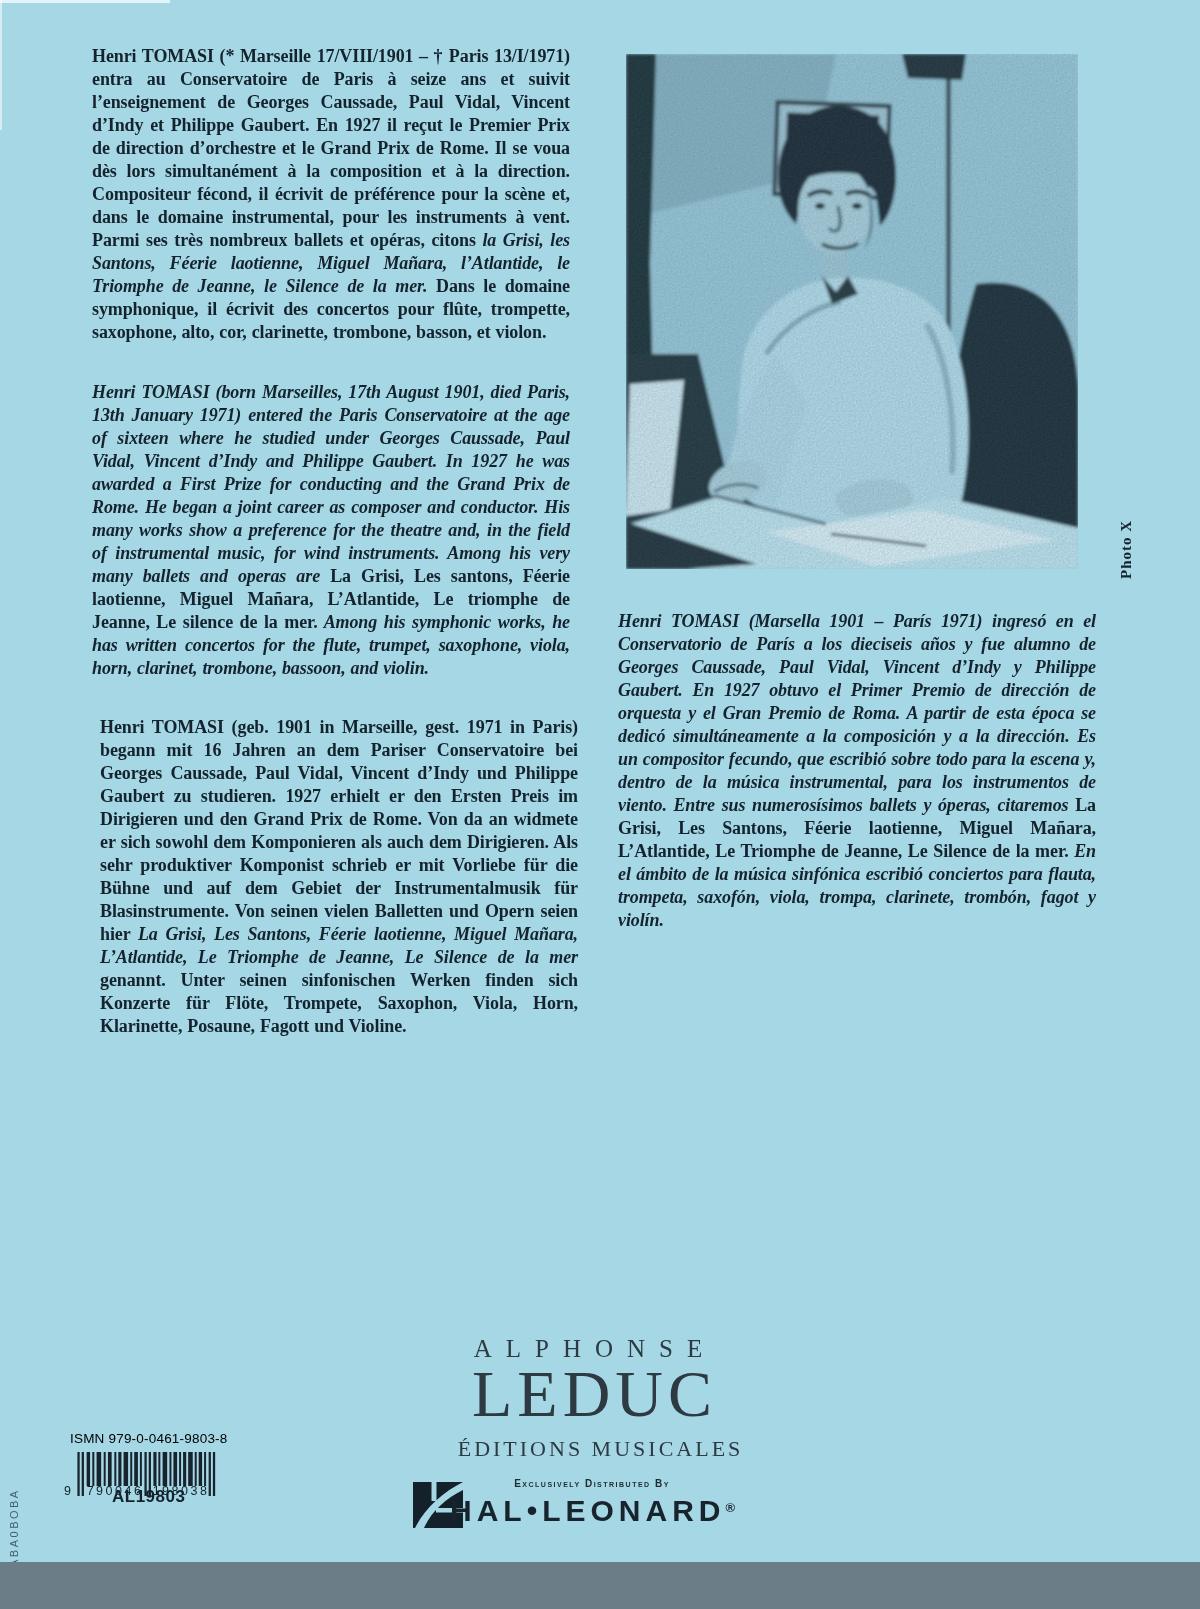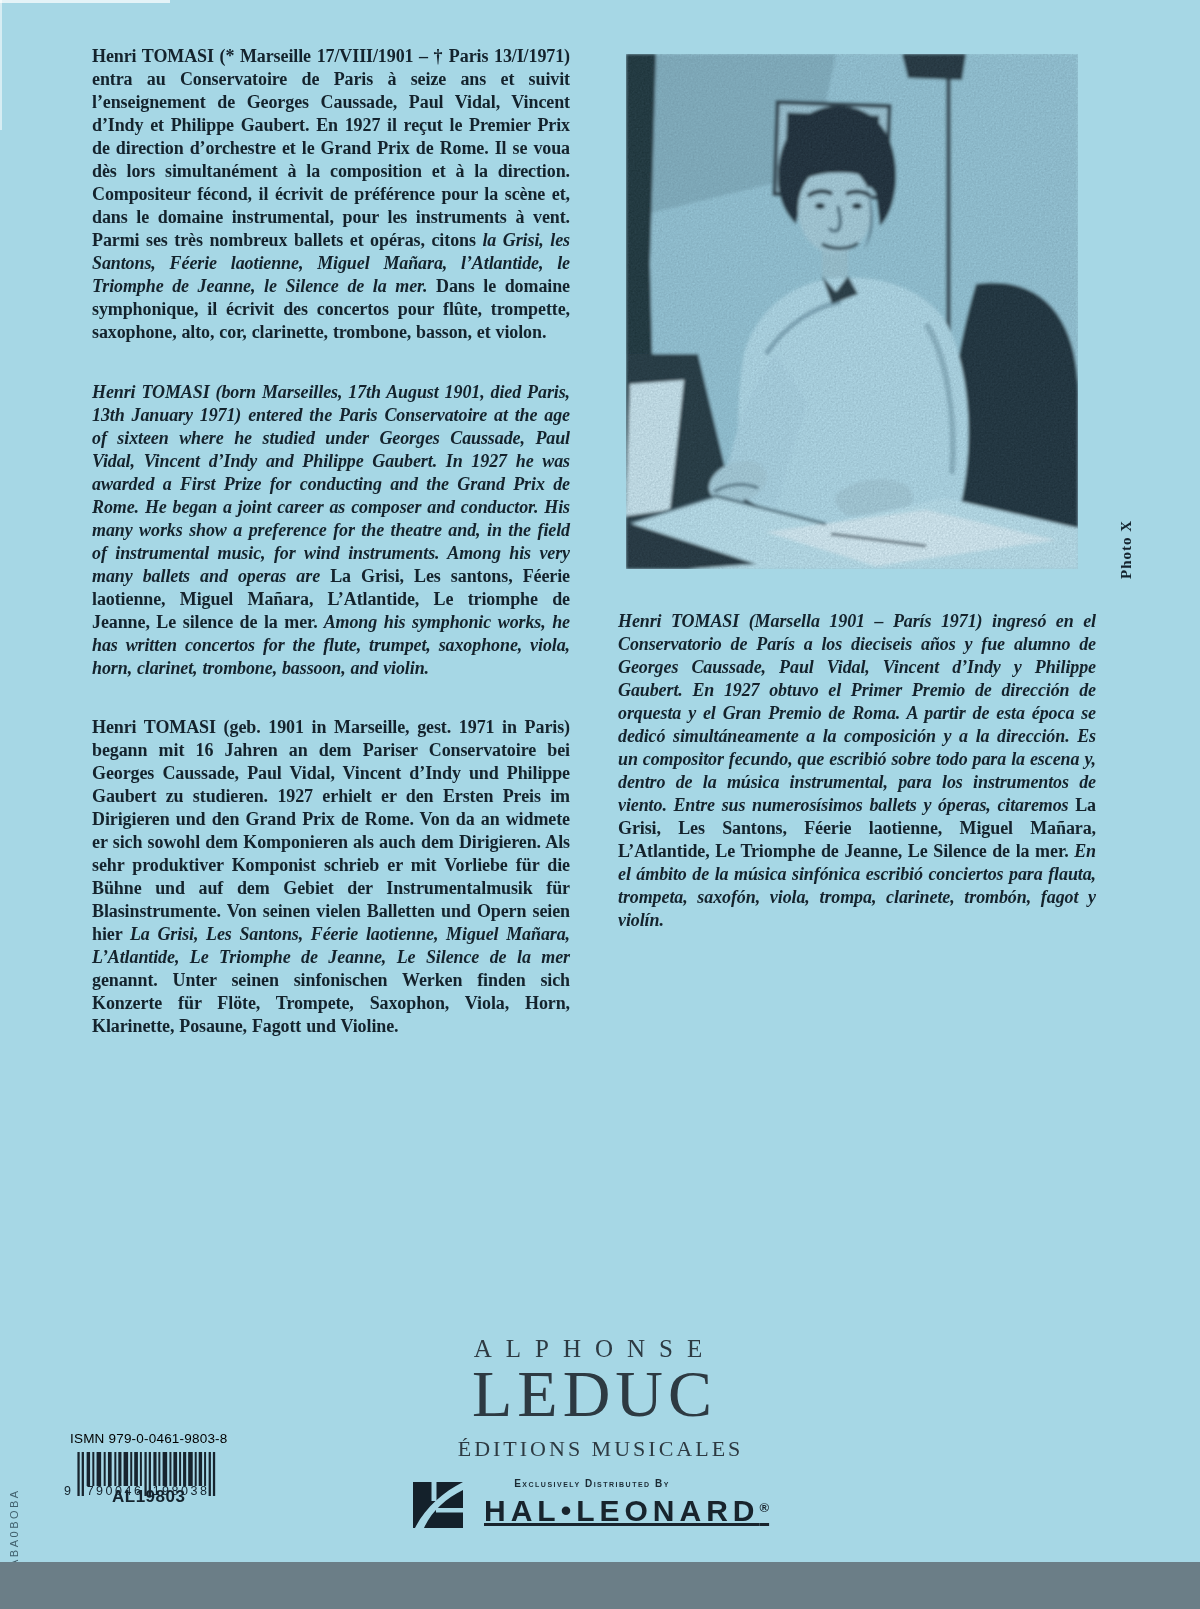--- a/index.html
+++ b/index.html
@@ -14,21 +14,21 @@
   
   .bio{
     position:absolute;width:478px;text-align:justify;
     font-weight:bold;font-size:18px;line-height:23px;color:#14232d;
     letter-spacing:-0.1px;word-spacing:0.5px;
   }
   .bio .st-italic{font-style:italic;}
   .bio .st-roman{font-style:normal;}
   .bio-fr{left:92px;top:45px;}
   .bio-en{left:92px;top:381px;}
-  .bio-de{left:92px;top:716px;}
+  .bio-de{left:100px;top:716px;}
   .bio-es{left:618px;top:610px;}
 
   
   .photo{position:absolute;left:626px;top:54px;width:452px;height:515px;margin:0;padding:0;}
   .photo svg{display:block;width:100%;height:100%;}
   .photo-credit{
     position:absolute;left:1118px;top:579px;
     transform:rotate(-90deg);transform-origin:0 0;
     font-weight:bold;font-size:15px;letter-spacing:1px;color:#14232d;white-space:nowrap;
   }
@@ -41,23 +41,23 @@
 
   
   .distrib-line{
     position:absolute;left:0;top:1478px;width:1184px;text-align:center;
     font-family:"Liberation Sans",sans-serif;font-weight:bold;font-variant:small-caps;
     font-size:10px;letter-spacing:1.5px;color:#1b2a33;
   }
   .hl-logo{position:absolute;left:413px;top:1482px;width:50px;height:46px;}
   .hl-logo svg{display:block;width:100%;height:100%;}
   .hl-brand{
-    position:absolute;left:484px;top:1496px;
+    position:absolute;left:450px;top:1496px;
     font-family:"Liberation Sans",sans-serif;font-weight:bold;
-    font-size:30px;letter-spacing:5px;color:#18242d;white-space:nowrap;line-height:1;text-decoration:underline;
+    font-size:30px;letter-spacing:5px;color:#18242d;white-space:nowrap;line-height:1;
   }
   .hl-brand sup{font-size:13px;letter-spacing:0;vertical-align:9px;}
 
   
   .ismn{
     position:absolute;left:70px;top:1431px;
     font-family:"Liberation Sans",sans-serif;font-size:13.5px;letter-spacing:0.2px;color:#000000;
   }
   .barcode{position:absolute;left:64px;top:1452px;width:156px;height:52px;}
   .barcode svg{position:absolute;left:12px;top:0;width:142px;height:46px;}

